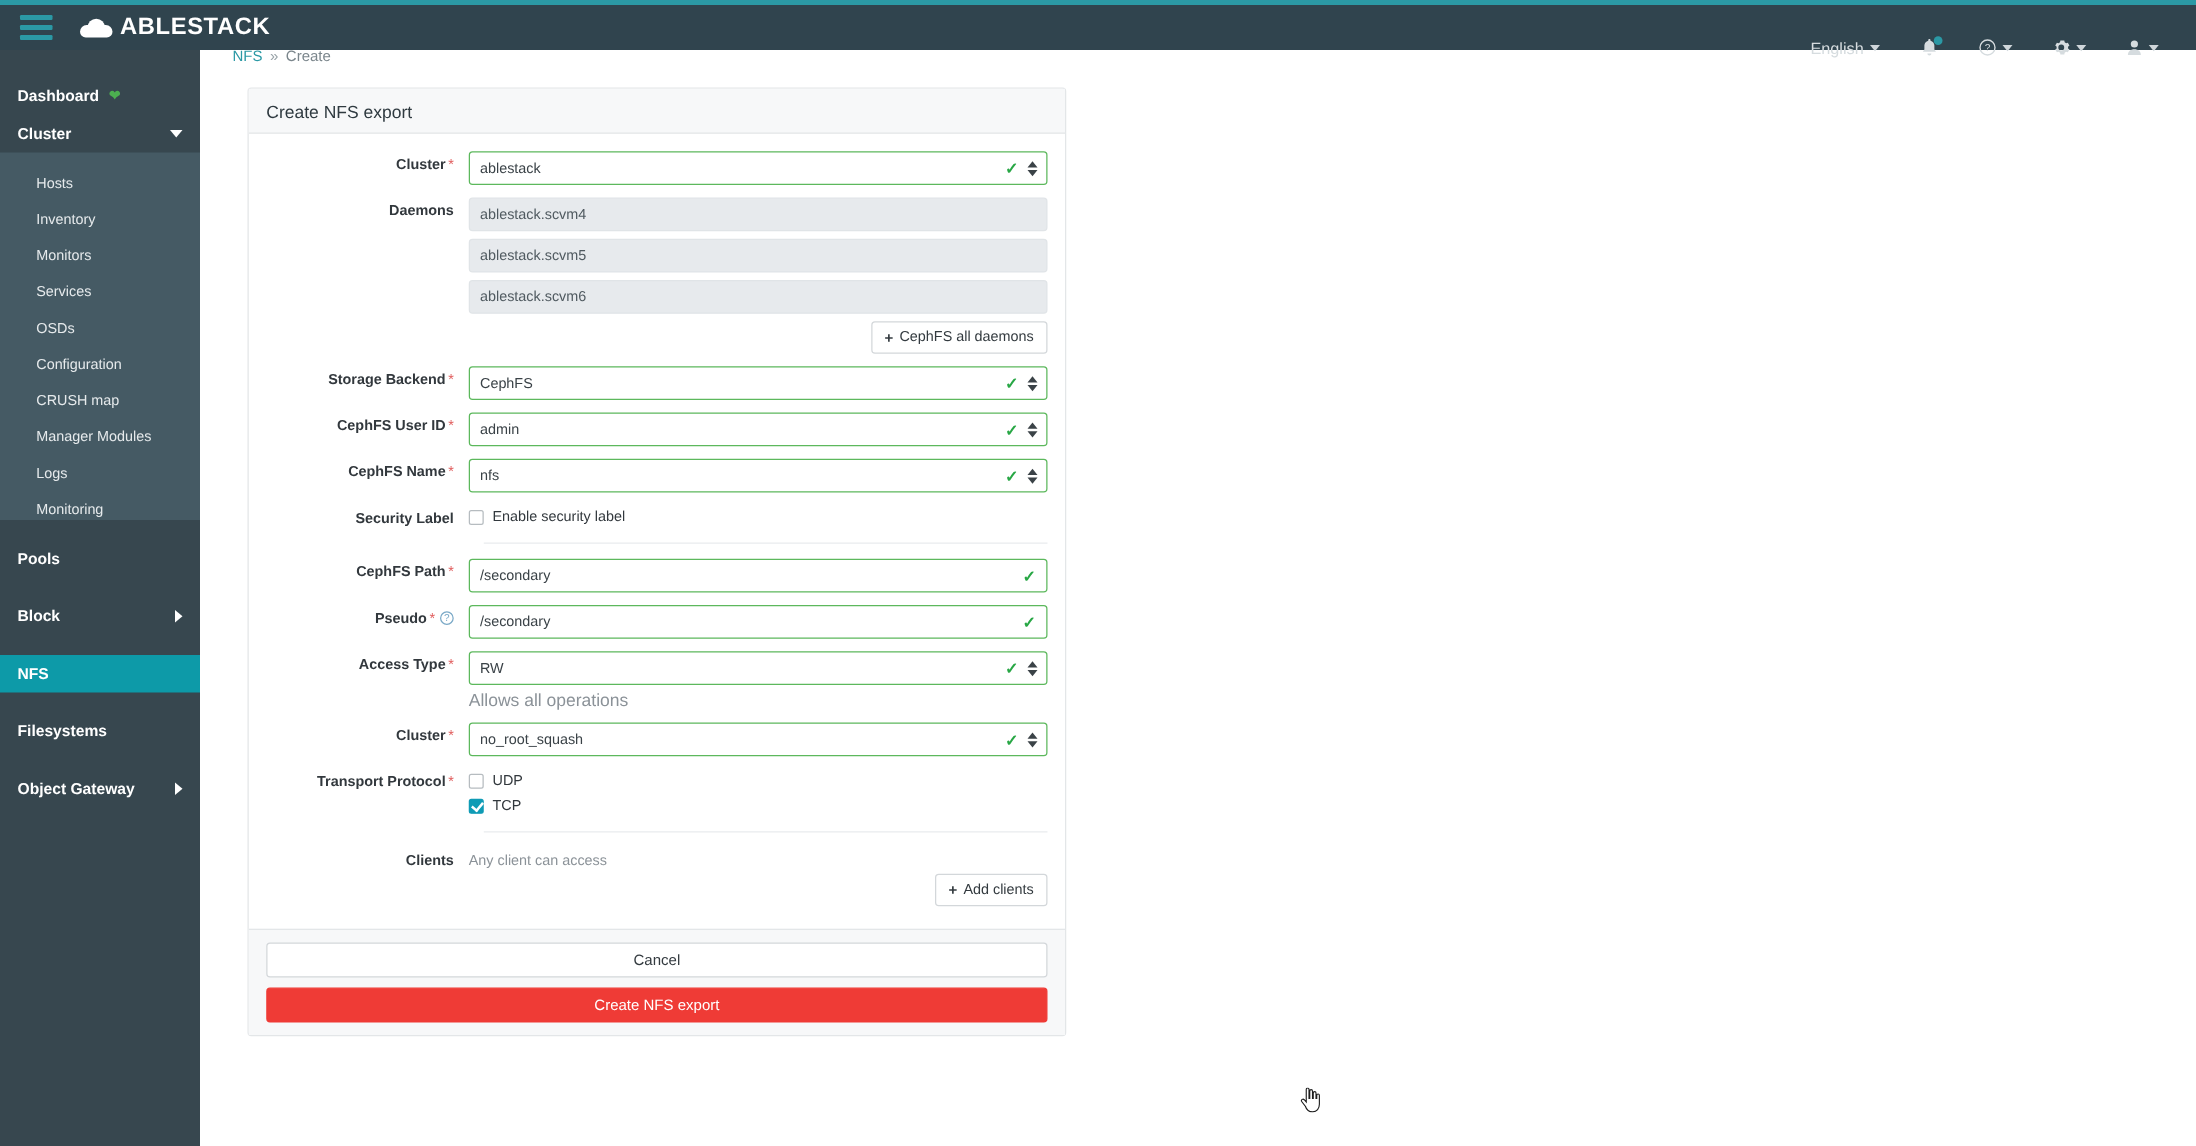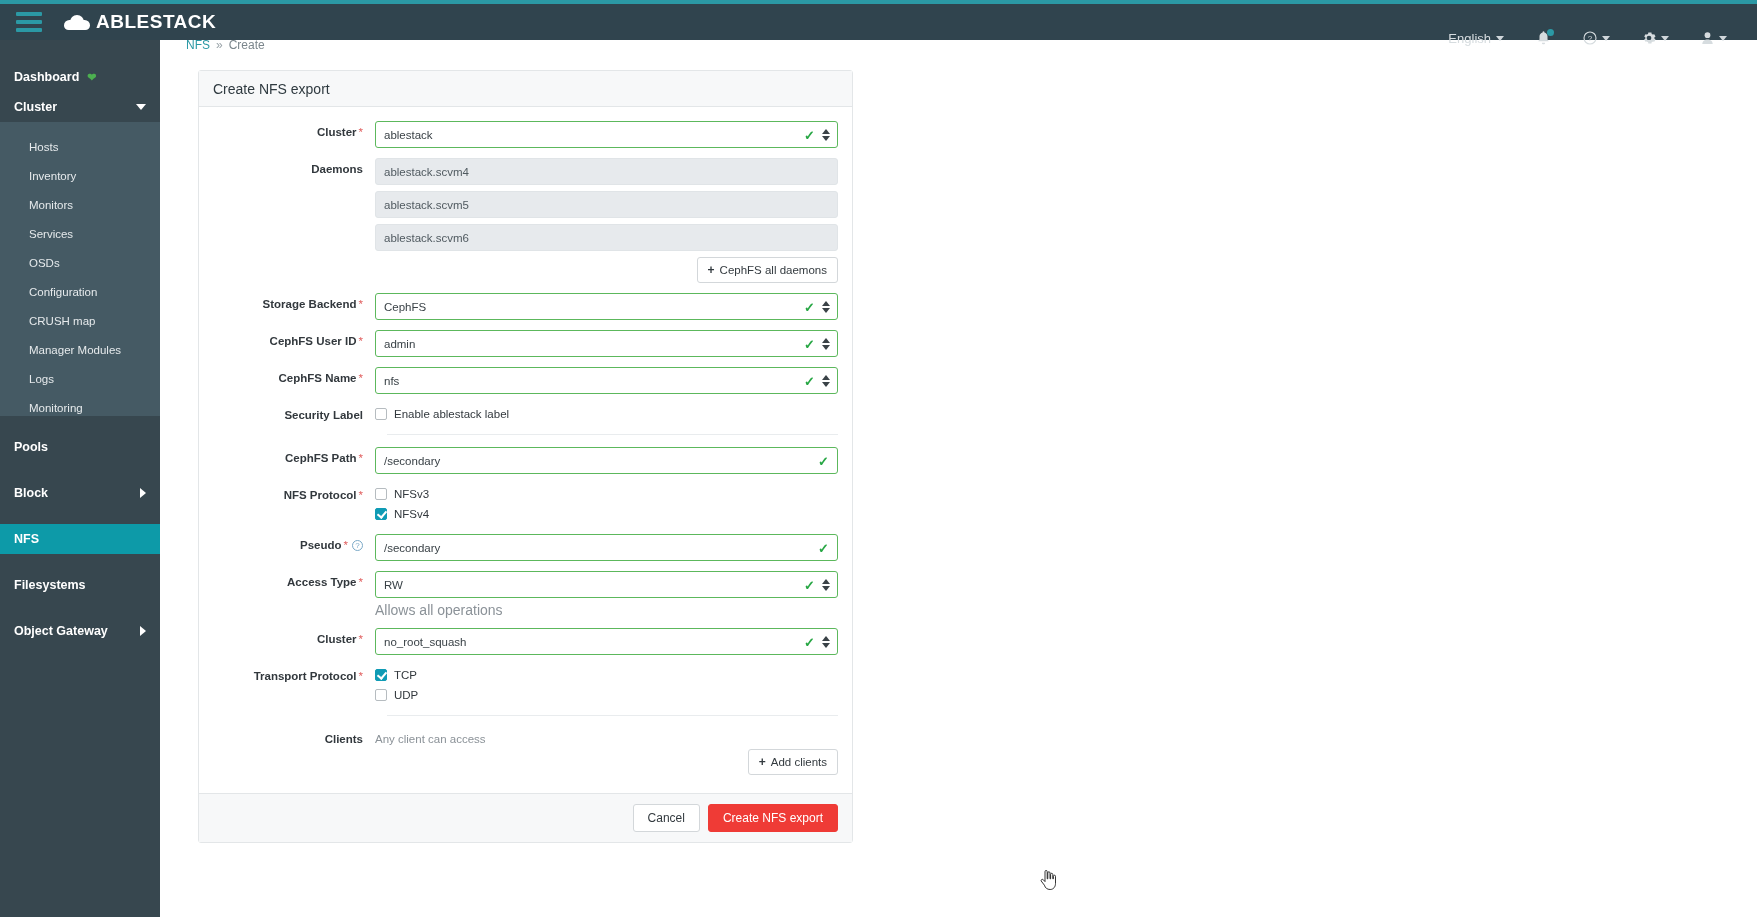--- a/index.html
+++ b/index.html
@@ -204,21 +204,21 @@
     width: 4px; height: 7px; border: solid #fff;
     border-width: 0 2px 2px 0; transform: rotate(40deg);
   }
   .hint { font-size: 14px; color: #8b9298; margin-top: 4px; }
 
   .divider { border-top: 1px solid #e9ecee; margin: 10px 0 12px 174px; }
   .static-txt { font-size: 11.5px; color: #8b9298; padding-top: 5px; }
 
   .card-footer {
     border-top: 1px solid #e3e6e8; background: #f7f8f9;
-    padding: 10px 14px; display: flex; justify-content: flex-end; gap: 8px;
+    padding: 10px 14px; display: flex; justify-content: flex-end; gap: 8px; flex-direction: column;
   }
   .btn-cancel {
     height: 28px; padding: 0 14px; background: #fff;
     border: 1px solid #d3d7da; border-radius: 3px;
     font-size: 12px; color: #333a3f; cursor: pointer;
   }
   .btn-danger {
     height: 28px; padding: 0 14px; background: #ef3b36;
     border: 1px solid #ef3b36; border-radius: 3px;
     font-size: 12px; color: #fff; cursor: pointer; position: relative;
@@ -453,54 +453,39 @@
       </div>
     </div>
 
     <div class="frow">
       <div class="flabel">
         <span>Security Label</span>
       </div>
       <div class="fctrl">
         <label class="chk-line">
           <span class="box"></span>
-          <span>Enable ablestack label</span>
+          <span>Enable security label</span>
         </label>
       </div>
     </div>
 
     <div class="divider"></div>
 
     <div class="frow">
       <div class="flabel">
         <span>CephFS Path</span><span class="req">*</span>
       </div>
       <div class="fctrl">
         <div class="inp plain">
           <span>/secondary</span>
           <span class="tick">✓</span>
         </div>
       </div>
     </div>
 
-    <div class="frow">
-      <div class="flabel">
-        <span>NFS Protocol</span><span class="req">*</span>
-      </div>
-      <div class="fctrl">
-        <label class="chk-line">
-          <span class="box"></span>
-          <span>NFSv3</span>
-        </label>
-        <label class="chk-line">
-          <span class="box on"></span>
-          <span>NFSv4</span>
-        </label>
-      </div>
-    </div>
 
     <div class="frow">
       <div class="flabel">
         <span>Pseudo</span><span class="req">*</span><span class="help-icon">?</span>
       </div>
       <div class="fctrl">
         <div class="inp plain">
           <span>/secondary</span>
           <span class="tick">✓</span>
         </div>
@@ -539,26 +524,26 @@
         </div>
       </div>
     </div>
 
     <div class="frow">
       <div class="flabel">
         <span>Transport Protocol</span><span class="req">*</span>
       </div>
       <div class="fctrl">
         <label class="chk-line">
+          <span class="box"></span>
+          <span>UDP</span>
+        </label>
+        <label class="chk-line">
           <span class="box on"></span>
           <span>TCP</span>
-        </label>
-        <label class="chk-line">
-          <span class="box"></span>
-          <span>UDP</span>
         </label>
       </div>
     </div>
 
     <div class="divider"></div>
 
     <div class="frow">
       <div class="flabel">
         <span>Clients</span>
       </div>

